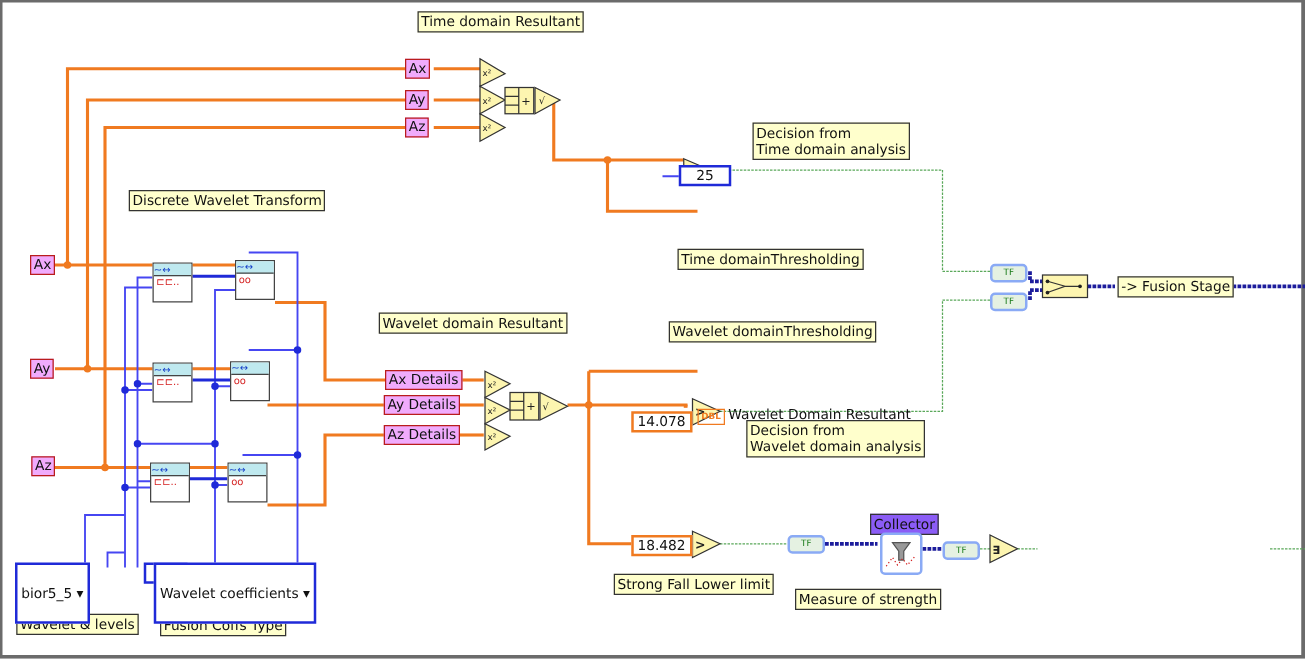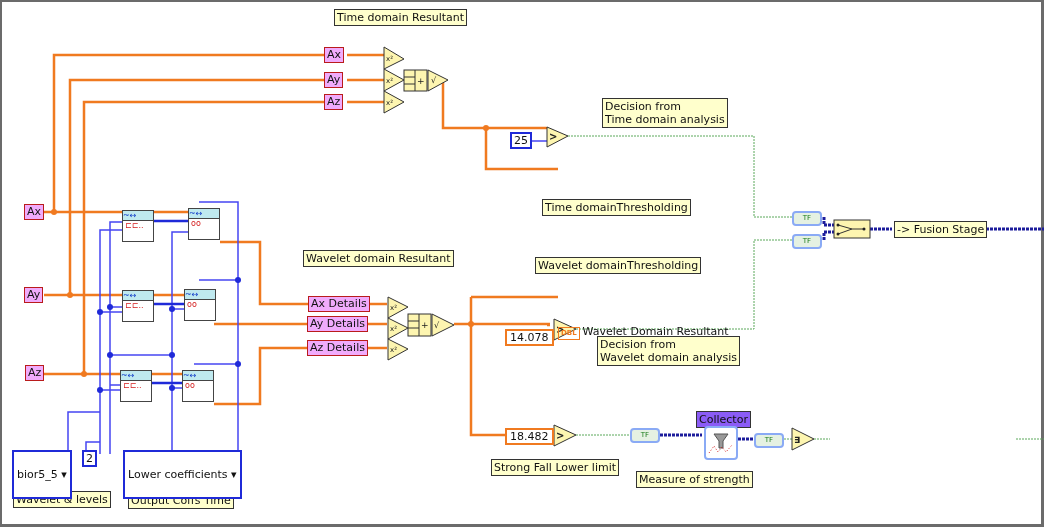--- a/index.html
+++ b/index.html
@@ -2,21 +2,21 @@
 <html><head>
 <meta charset="utf-8">
 <style>
   html,body{margin:0;padding:0;background:#fff;}
   body{width:1044px;height:527px;position:relative;overflow:hidden;font-family:"DejaVu Sans",sans-serif;}
   #frame{position:absolute;left:0;top:0;width:1044px;height:527px;box-sizing:border-box;border:2px solid #6b6b6b;border-right-width:3px;border-bottom-width:3px;background:#fff;}
   #wires{position:absolute;left:0;top:0;width:1044px;height:527px;}
   .lbl{position:absolute;background:#ffffcc;border:1px solid #333;font-size:11px;line-height:13px;padding:1px 2px;color:#111;white-space:nowrap;}
   .lbl2{white-space:pre;}
   .ctrl{position:absolute;background:#f0abfc;border:1px solid #b91c1c;font-size:11px;line-height:14px;padding:0 2px;color:#111;}
-  .numc{position:absolute;background:#fff;border:2px solid #1f2ad8;font-size:11px;line-height:13px;padding:0 2px;color:#111;}
+  .numc{position:absolute;background:#fff;border:2px solid #1f2ad8;font-size:11px;line-height:13px;padding:0 12px;color:#111;margin-left:33px;}
   .numo{position:absolute;background:#fff;border:2px solid #f07a20;font-size:11px;line-height:13px;padding:0 3px;color:#111;}
   .ring{position:absolute;background:#fff;border:2px solid #1f2ad8;font-size:11px;line-height:13px;padding:16px 3px;color:#111;}
   .ind{position:absolute;font-size:11px;line-height:13px;color:#111;}
   .ind .dbl{display:inline-block;border:1px solid #f07a20;color:#f07a20;font-size:7px;line-height:11px;padding:0 2px;margin-right:3px;font-weight:bold;}
   .vi{position:absolute;width:30px;height:30px;border:1px solid #444;background:#fff;}
   .vi .top{height:9px;background:#bfe9ef;border-bottom:1px solid #444;font-size:8px;line-height:9px;color:#123cc8;}
   .vi .mid{font-size:8px;line-height:9px;color:#d31d1d;padding-left:2px;}
   .tfb{position:absolute;width:26px;height:11px;border:2px solid #8aaaf5;border-radius:4px;background:#e5f1e2;font-size:7px;line-height:11px;color:#187a18;text-align:center;}
   .collector{position:absolute;width:30px;height:30px;border:2px solid #8aaaf5;border-radius:4px;background:#fff;}
 </style>
@@ -156,31 +156,32 @@
     <path d="M836 223 L850 227 L836 232 M850 227 H862"></path>
   </g>
   <g fill="#222">
         <circle cx="836" cy="223" r="1.5"></circle>
         <circle cx="836" cy="232" r="1.5"></circle>
         <circle cx="862" cy="227" r="1.5"></circle>
       </g>
 </svg>
 
 <div class="lbl" style="left:332px;top:7px;">Time domain Resultant</div>
+<div class="lbl" style="left:101px;top:150px;">Discrete Wavelet Transform</div>
 <div class="lbl" style="left:301px;top:248px;">Wavelet domain Resultant</div>
 <div class="lbl lbl2" style="left:600px;top:96px;">Decision from
 Time domain analysis</div>
 <div class="lbl" style="left:540px;top:197px;">Time domainThresholding</div>
 <div class="lbl" style="left:533px;top:255px;">Wavelet domainThresholding</div>
 <div class="lbl lbl2" style="left:595px;top:334px;">Decision from
 Wavelet domain analysis</div>
 <div class="lbl" style="left:489px;top:457px;">Strong Fall Lower limit</div>
 <div class="lbl" style="left:634px;top:469px;">Measure of strength</div>
 <div class="lbl" style="left:11px;top:489px;">Wavelet &amp; levels</div>
-<div class="lbl" style="left:126px;top:490px;">Output Coffs Time</div>
+<div class="lbl" style="left:126px;top:490px;">Fusion Coffs Type</div>
 <div class="lbl" style="left:694px;top:409px;background:#8b5cf6;">Collector</div>
 <div class="lbl" style="left:892px;top:219px;">-&gt; Fusion Stage</div>
 
 <div class="ctrl" style="left:22px;top:202px;">Ax</div>
 <div class="ctrl" style="left:22px;top:285px;">Ay</div>
 <div class="ctrl" style="left:23px;top:363px;">Az</div>
 
 <div class="ctrl" style="left:322px;top:45px;">Ax</div>
 <div class="ctrl" style="left:322px;top:70px;">Ay</div>
 <div class="ctrl" style="left:322px;top:92px;">Az</div>
@@ -188,21 +189,21 @@
 <div class="ctrl" style="left:306px;top:294px;">Ax Details</div>
 <div class="ctrl" style="left:305px;top:314px;">Ay Details</div>
 <div class="ctrl" style="left:305px;top:338px;">Az Details</div>
 
 <div class="numc" style="left:508px;top:130px;">25</div>
 <div class="numo" style="left:503px;top:327px;">14.078</div>
 <div class="numo" style="left:503px;top:426px;">18.482</div>
 <div class="numc" style="left:80px;top:448px;">2</div>
 
 <div class="ring" style="left:10px;top:448px;">bior5_5 ▾</div>
-<div class="ring" style="left:121px;top:448px;">Lower coefficients ▾</div>
+<div class="ring" style="left:121px;top:448px;">Wavelet coefficients ▾</div>
 
 <div class="ind" style="left:556px;top:289px;margin-top:34px;">
   <span class="dbl">DBL</span><span>Wavelet Domain Resultant</span>
 </div>
 
 <div class="vi" style="left:120px;top:208px;">
       <div class="top">~↔</div>
       <div class="mid">⊏⊏..</div>
     </div>
 <div class="vi" style="left:186px;top:206px;">

